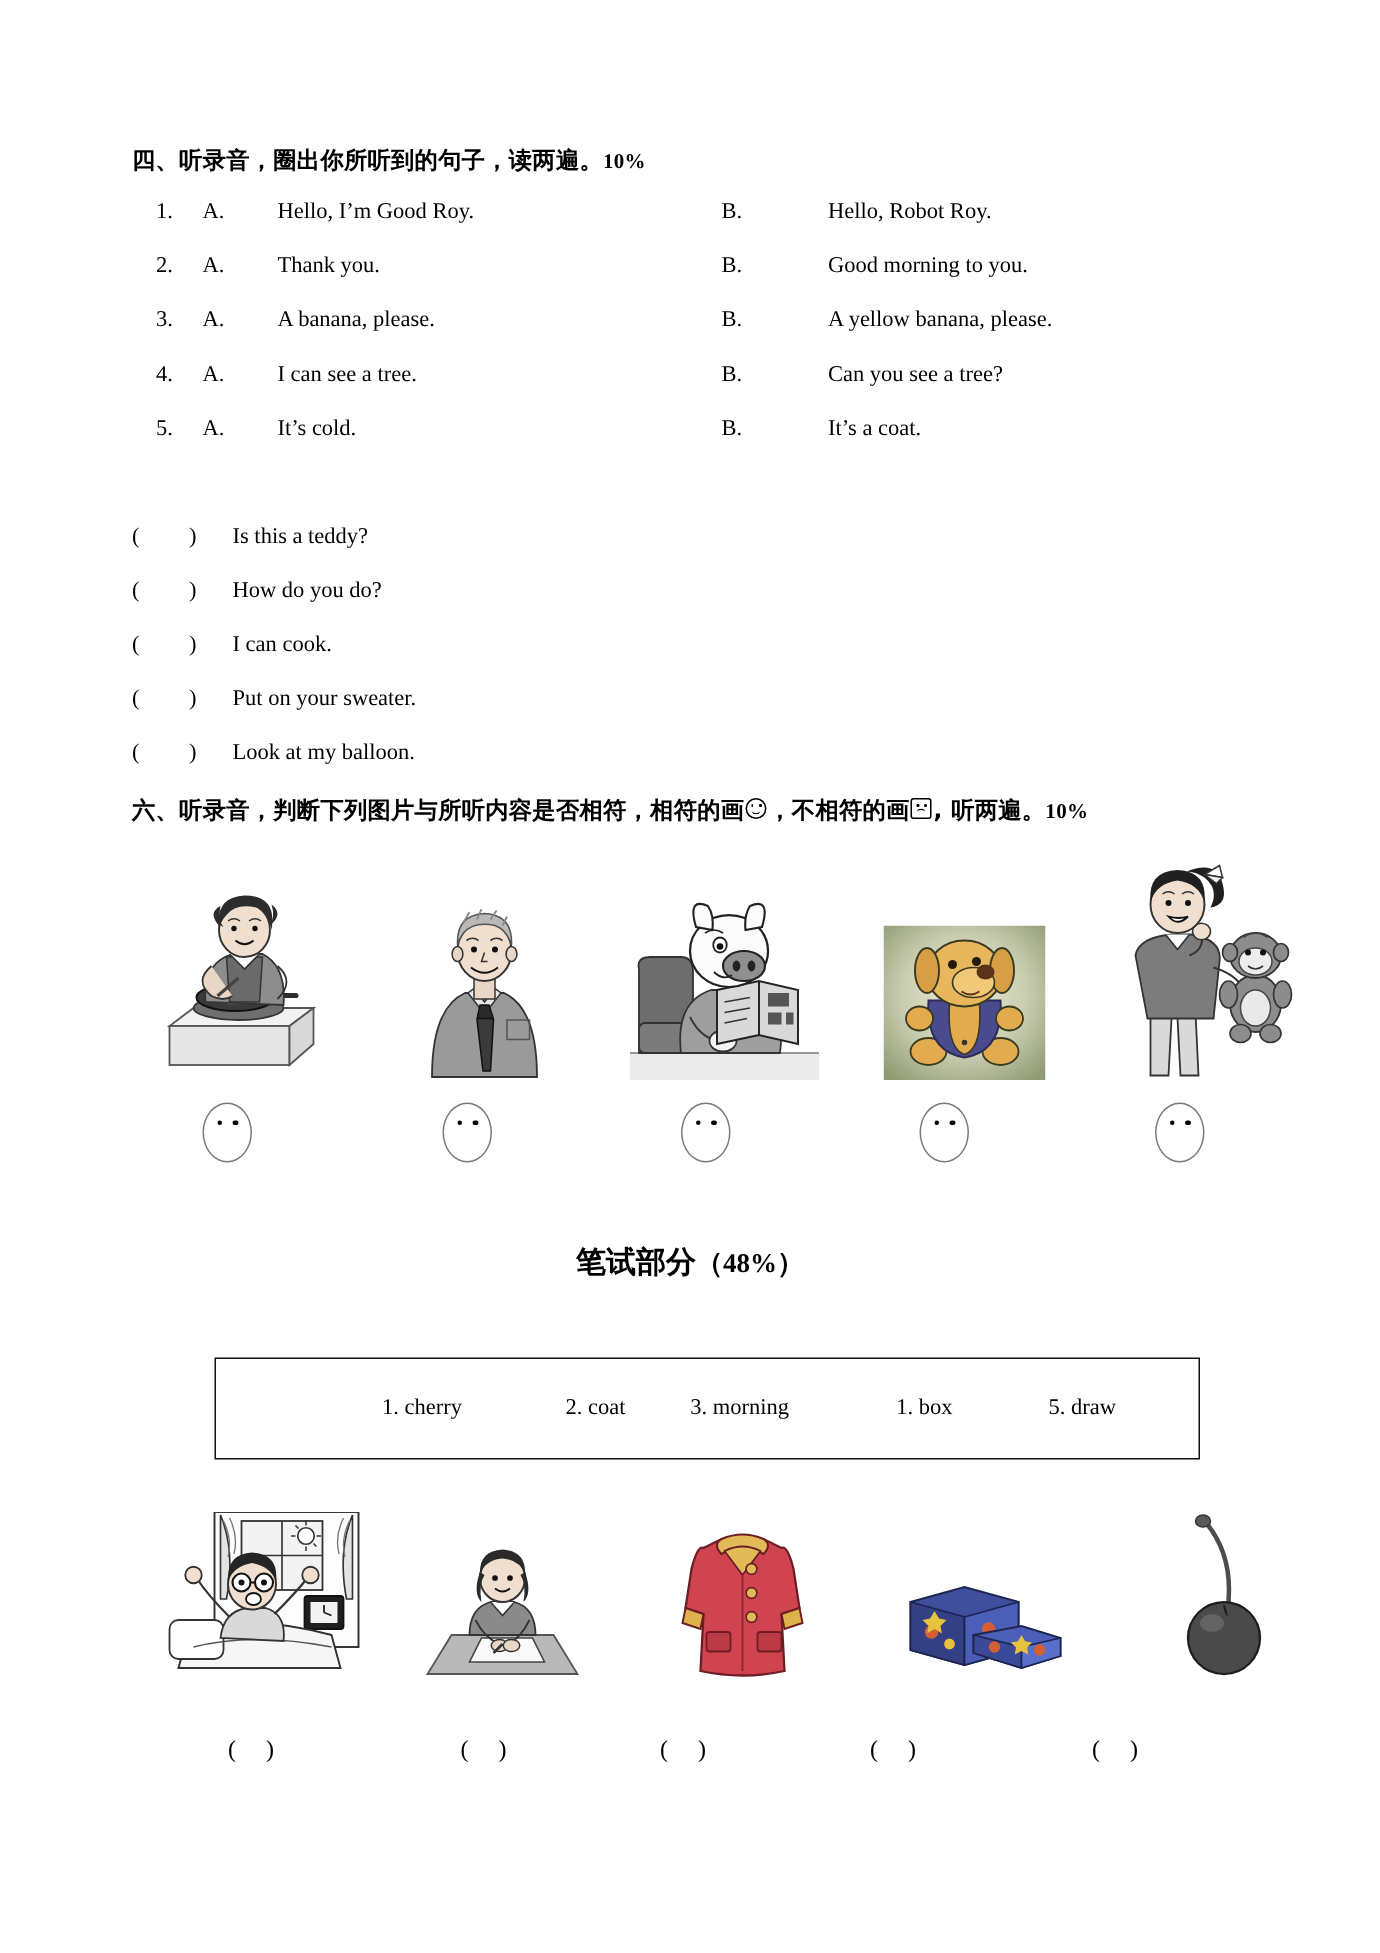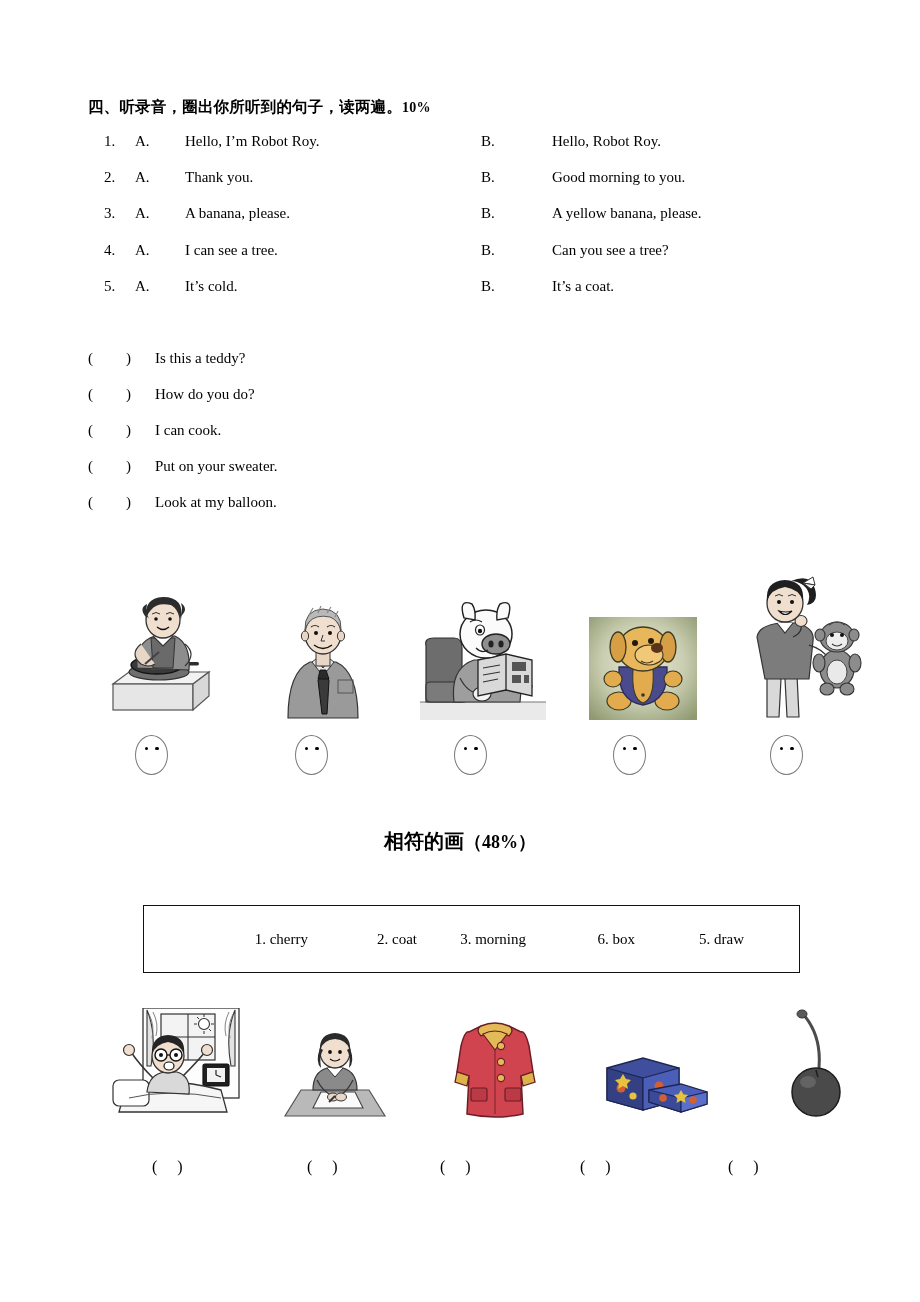--- a/index.html
+++ b/index.html
@@ -236,21 +236,21 @@
 
 <div class="page">
 
   <div class="sec-heading" style="top:97px;">
     <span>四、听录音，圈出你所听到的句子，读两遍。</span><span class="pct">10%</span>
   </div>
 
   <div class="choice-row" style="top:133px;">
     <span class="num">1.</span>
     <span class="optA-label">A.</span>
-    <span class="optA-text">Hello, I’m Robot Roy.</span>
+    <span class="optA-text">Hello, I’m Good Roy.</span>
     <span class="optB-label">B.</span>
     <span class="optB-text">Hello, Robot Roy.</span>
   </div>
 
   <div class="choice-row" style="top:169px;">
     <span class="num">2.</span>
     <span class="optA-label">A.</span>
     <span class="optA-text">Thank you.</span>
     <span class="optB-label">B.</span>
     <span class="optB-text">Good morning to you.</span>
@@ -300,20 +300,23 @@
     <span class="paren-open">(</span>
     <span class="paren-close">)</span>
     <span class="sentence">Put on your sweater.</span>
   </div>
   <div class="order-row" style="top:494px;">
     <span class="paren-open">(</span>
     <span class="paren-close">)</span>
     <span class="sentence">Look at my balloon.</span>
   </div>
 
+  <div class="sec-heading" style="top:530px;">
+    <span>六、听录音，判断下列图片与所听内容是否相符，相符的画</span><span class="face-inline"><span class="mouth"></span></span><span>，不相符的画</span><span class="face-inline sad"><span class="mouth"></span></span><span>, 听两遍。</span><span class="pct">10%</span>
+  </div>
 
   <div class="pic-strip">
 
     <div class="pic-cell" style="left:0px;">
       <svg class="art" width="124" height="128" viewBox="0 0 124 128">
 
         <polygon points="12,92 92,92 108,80 28,80" fill="#f2f2f2" stroke="#555" stroke-width="1.2"></polygon>
         <rect x="12" y="92" width="80" height="26" fill="#e6e6e6" stroke="#555" stroke-width="1.2"></rect>
         <polygon points="92,92 108,80 108,104 92,118" fill="#d8d8d8" stroke="#555" stroke-width="1.2"></polygon>
 
@@ -524,30 +527,30 @@
         <span class="eye l"></span>
         <span class="eye r"></span>
       </div>
     <div class="face-blank" style="left:682px;">
         <span class="eye l"></span>
         <span class="eye r"></span>
       </div>
   </div>
 
   <div class="part-title">
-    <span>相符的画</span><span class="pct">（48%）</span>
+    <span>笔试部分</span><span class="pct">（48%）</span>
   </div>
 
 
   <div class="word-bank">
     <div class="words">
       <span>1. cherry</span>
       <span>2. coat</span>
       <span>3. morning</span>
-      <span>6. box</span>
+      <span>1. box</span>
       <span>5. draw</span>
     </div>
   </div>
 
   <div class="pic-strip2">
 
     <div class="pic-cell2" style="left:0px;">
       <svg class="art" width="132" height="112" viewBox="0 0 132 112">
         <rect x="34" y="0" width="96" height="90" fill="#fdfdfd" stroke="#333" stroke-width="1.3"></rect>
 

